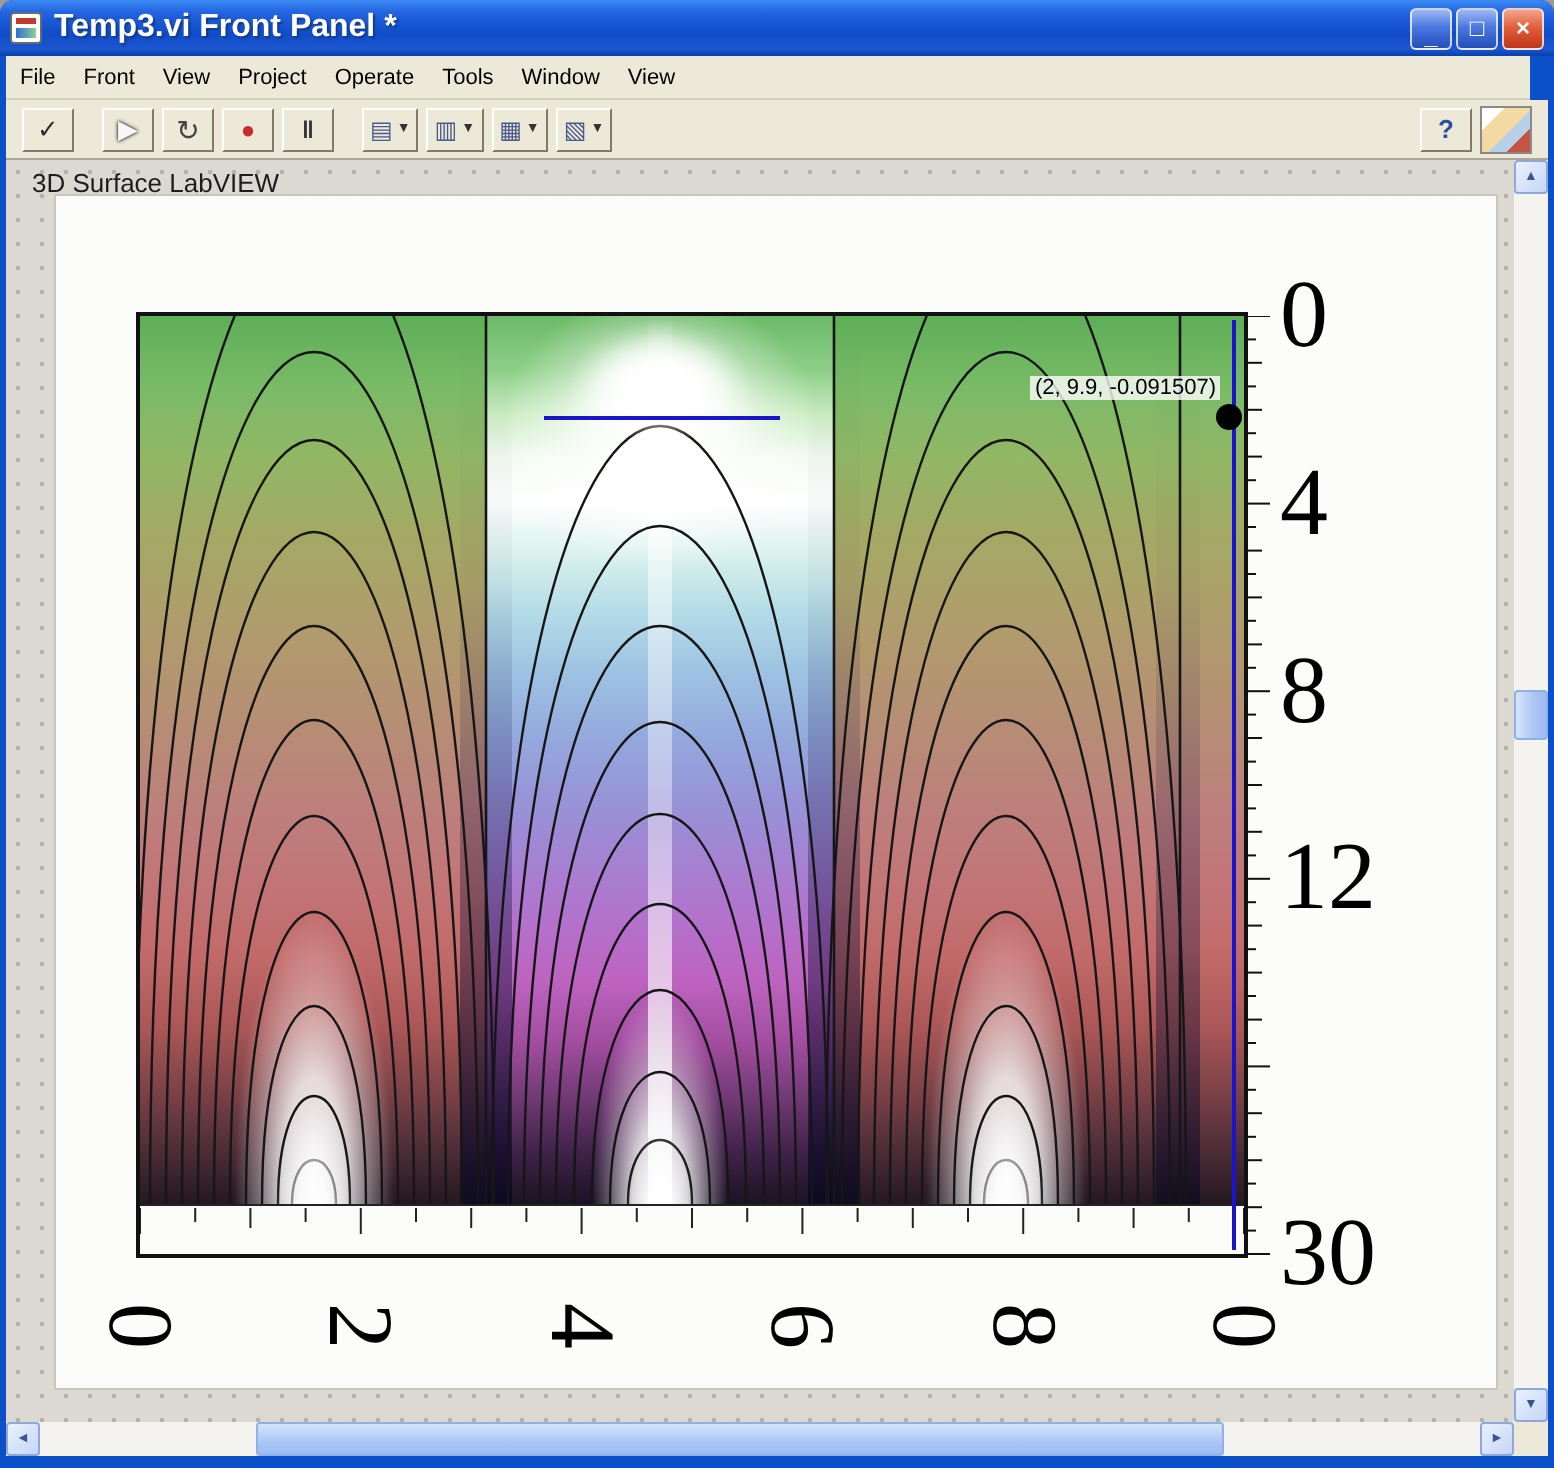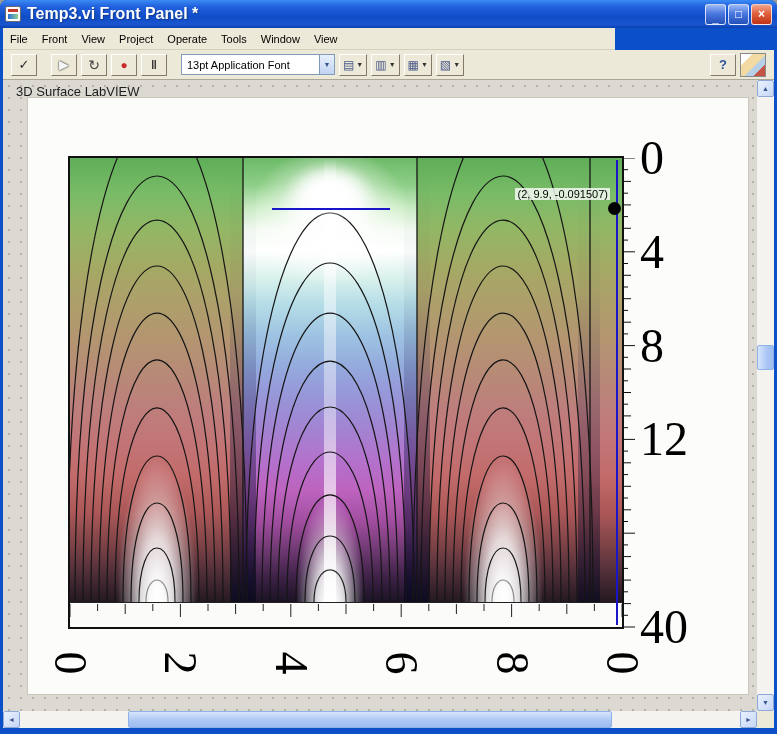--- a/index.html
+++ b/index.html
@@ -24,21 +24,21 @@
     white-space:nowrap;overflow:hidden;}
   .win-buttons{display:flex;gap:2px;flex:0 0 auto;}
   .wbtn{width:21px;height:21px;border-radius:3px;border:1px solid rgba(255,255,255,.75);
     display:flex;align-items:center;justify-content:center;color:#fff;font-size:12px;font-weight:bold;
     background:linear-gradient(180deg,#9db9f4 0%,#4a78e0 45%,#2450b8 100%);cursor:default;}
   .wbtn.min i{transform:translateY(4px);font-style:normal;}
   .wbtn i{font-style:normal;line-height:1;}
   .wbtn.close{background:linear-gradient(180deg,#f2a58e 0%,#e0603c 45%,#c03318 100%);}
   
   .menubar{
-    left:3px;top:28px;width:612px;height:22px;background:#ece9d8;
+    left:3px;top:28px;width:762px;height:22px;background:#ece9d8;
     display:flex;align-items:center;gap:0;border-bottom:1px solid #d4d0c0;font-size:11px;color:#000;
   }
   .mitem{padding:3px 7px;}
   
   .toolbar{
     left:3px;top:50px;width:771px;height:30px;background:#ece9d8;
     display:flex;align-items:center;padding:0 8px;gap:4px;border-bottom:1px solid #aca899;
   }
   .tbtn{
     height:22px;min-width:26px;padding:0 3px;background:#ece9d8;
@@ -157,24 +157,20 @@
     <div class="tbtn">
         <span class="cont-ic">↻</span>
       </div>
     <div class="tbtn">
         <span class="abort-ic">●</span>
       </div>
     <div class="tbtn">
         <span class="pause-ic">‖</span>
       </div>
     <div class="sep"></div>
-    <div class="combo">
-      <span class="combo-text">13pt Application Font</span>
-      <span class="combo-dd">▼</span>
-    </div>
     <div class="tb-combo">
       <span class="tb-ic">▤</span>
       <span class="tb-dd">▼</span>
     </div>
     <div class="tb-combo">
       <span class="tb-ic">▥</span>
       <span class="tb-dd">▼</span>
     </div>
     <div class="tb-combo">
       <span class="tb-ic">▦</span>
@@ -391,21 +387,21 @@
             <line x1="0" y1="457.3" x2="4" y2="457.3"></line>
             <line x1="0" y1="469.0" x2="11" y2="469.0"></line>
           </g>
       </svg>
 
       <div class="ylabels abs">
         <span style="top:0px">0</span>
         <span style="top:93.8px">4</span>
         <span style="top:187.6px">8</span>
         <span style="top:281.4px">12</span>
-        <span style="top:469px">40</span>
+        <span style="top:469px">30</span>
       </div>
 
       <div class="xlabels abs">
         <span style="left:0px">0</span>
         <span style="left:110.4px">2</span>
         <span style="left:220.8px">4</span>
         <span style="left:331.2px">6</span>
         <span style="left:441.6px">8</span>
         <span style="left:552px">0</span>
       </div>

